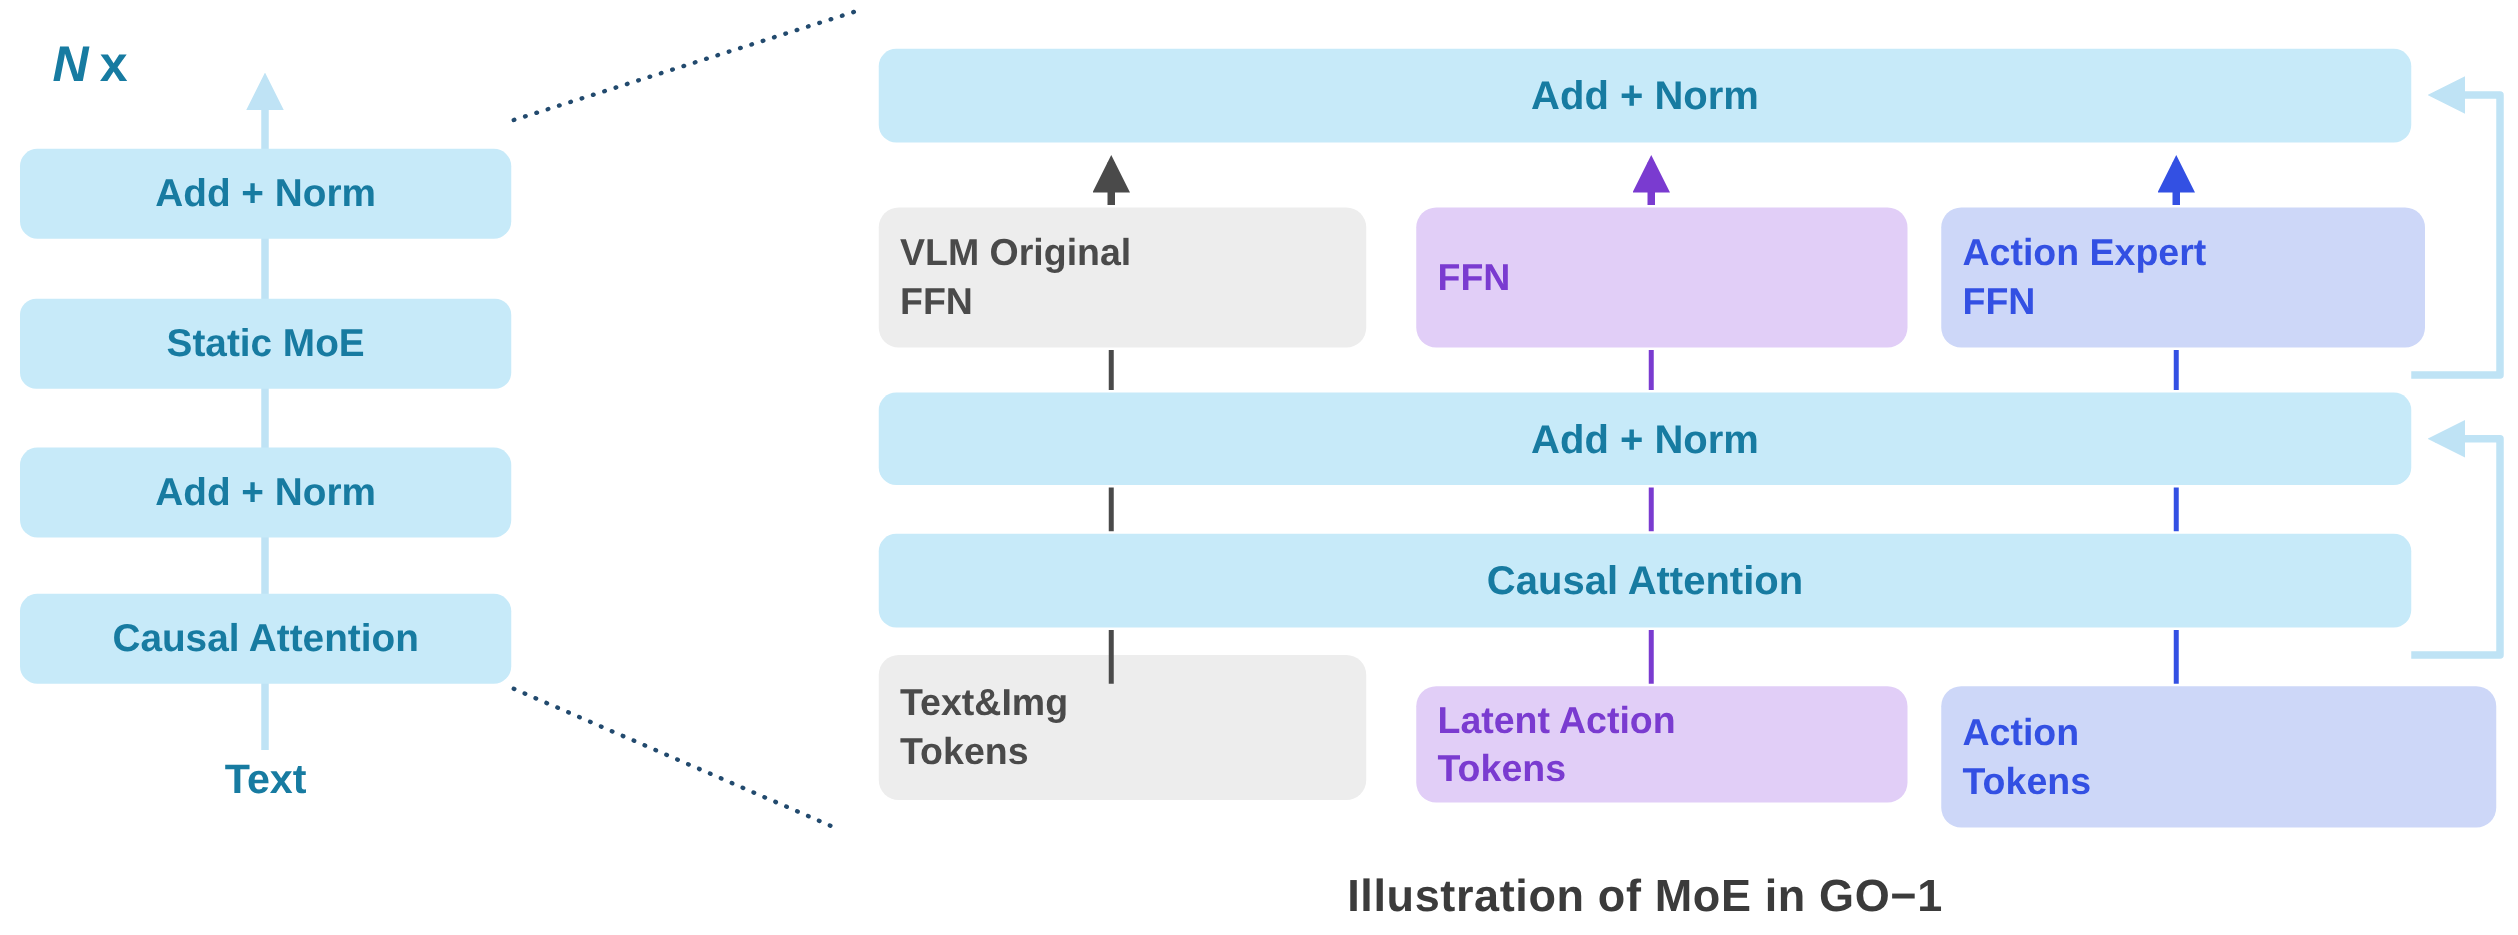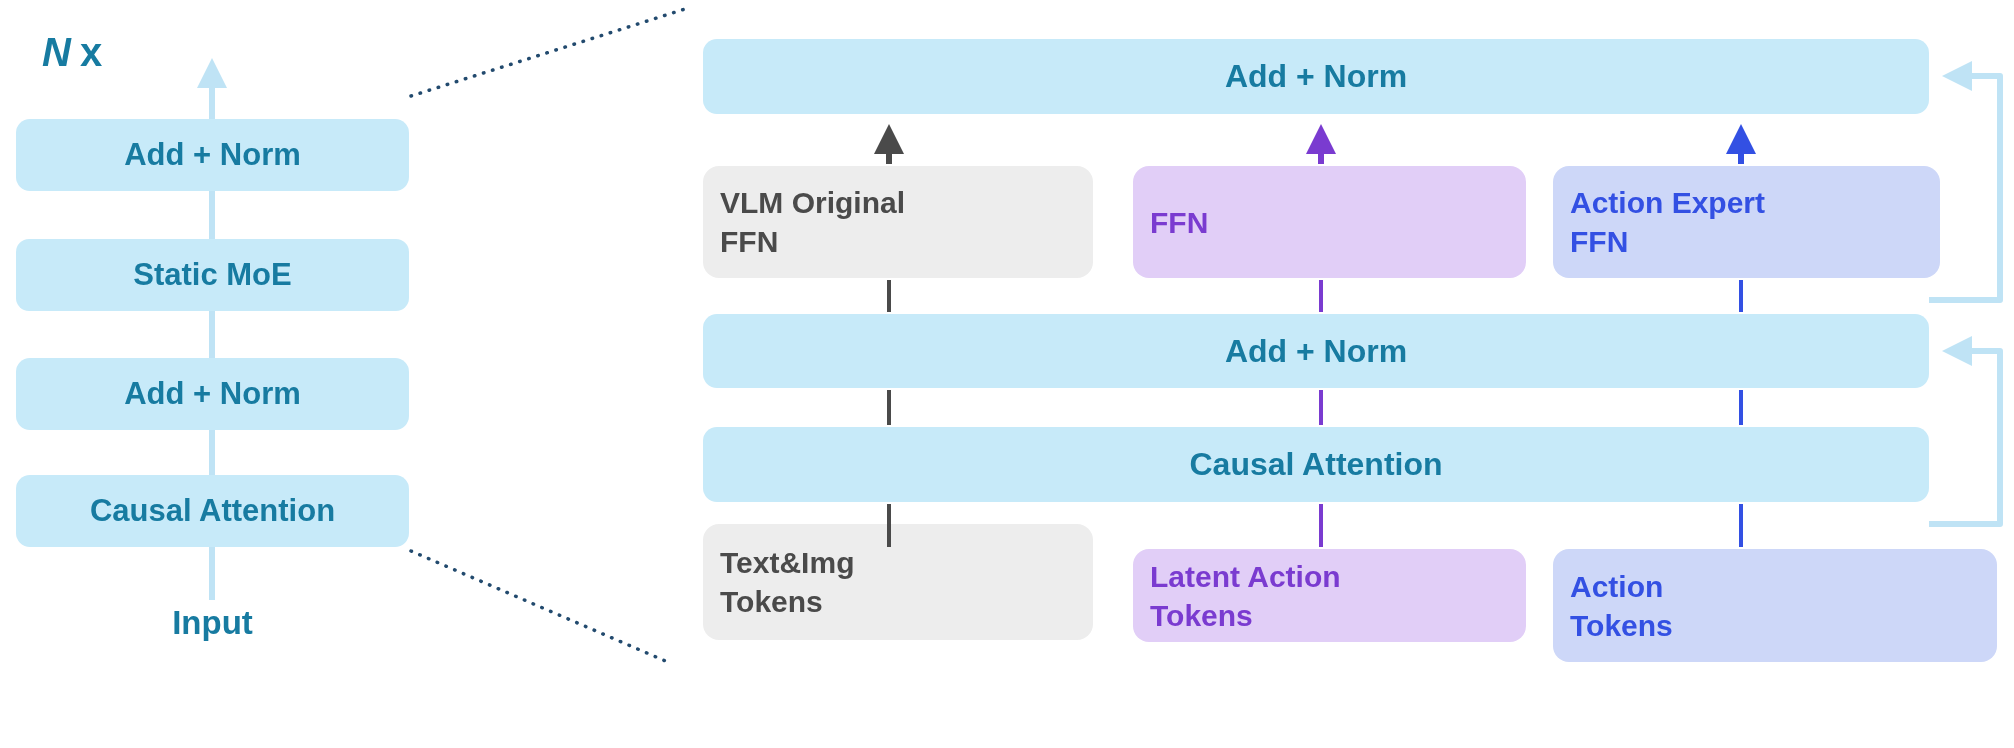--- a/index.html
+++ b/index.html
@@ -78,21 +78,21 @@
 
   <div class="nx">
     <span class="nx-n">N</span><span class="nx-x">x</span>
   </div>
 
   <div class="lbox" style="top:119px;">Add + Norm</div>
   <div class="lbox" style="top:239px;border-radius:13px;">Static MoE</div>
   <div class="lbox" style="top:358px;">Add + Norm</div>
   <div class="lbox" style="top:475px;">Causal Attention</div>
 
-  <div class="input-label">Input</div>
+  <div class="input-label">Text</div>
 
   <div class="bar" style="left:703px;top:39px;width:1226px;height:75px;">Add + Norm</div>
   <div class="bar" style="left:703px;top:314px;width:1226px;height:74px;">Add + Norm</div>
   <div class="bar" style="left:703px;top:427px;width:1226px;height:75px;">Causal Attention</div>
 
   <div class="fbox c-gray" style="left:703px;top:166px;width:373px;height:112px;">
     <span>VLM Original</span>
     <span>FFN</span>
   </div>
   <div class="fbox c-purple" style="left:1133px;top:166px;width:376px;height:112px;">
@@ -109,20 +109,21 @@
   </div>
   <div class="fbox c-purple" style="left:1133px;top:549px;width:376px;height:93px;">
     <span>Latent Action</span>
     <span>Tokens</span>
   </div>
   <div class="fbox c-blue" style="left:1553px;top:549px;width:427px;height:113px;">
     <span>Action</span>
     <span>Tokens</span>
   </div>
 
+  <div class="caption">Illustration of MoE in GO−1</div>
 
   <svg id="ov-front" class="overlay" width="2014" height="748" viewBox="0 0 2014 748">
     <defs>
       <marker id="ah-gray" viewBox="0 0 10 10" refX="8" refY="5" markerWidth="5" markerHeight="5" orient="auto">
         <path d="M0,0 L10,5 L0,10 z" class="mk-gray"></path>
       </marker>
       <marker id="ah-purple" viewBox="0 0 10 10" refX="8" refY="5" markerWidth="5" markerHeight="5" orient="auto">
         <path d="M0,0 L10,5 L0,10 z" class="mk-purple"></path>
       </marker>
       <marker id="ah-blue" viewBox="0 0 10 10" refX="8" refY="5" markerWidth="5" markerHeight="5" orient="auto">

